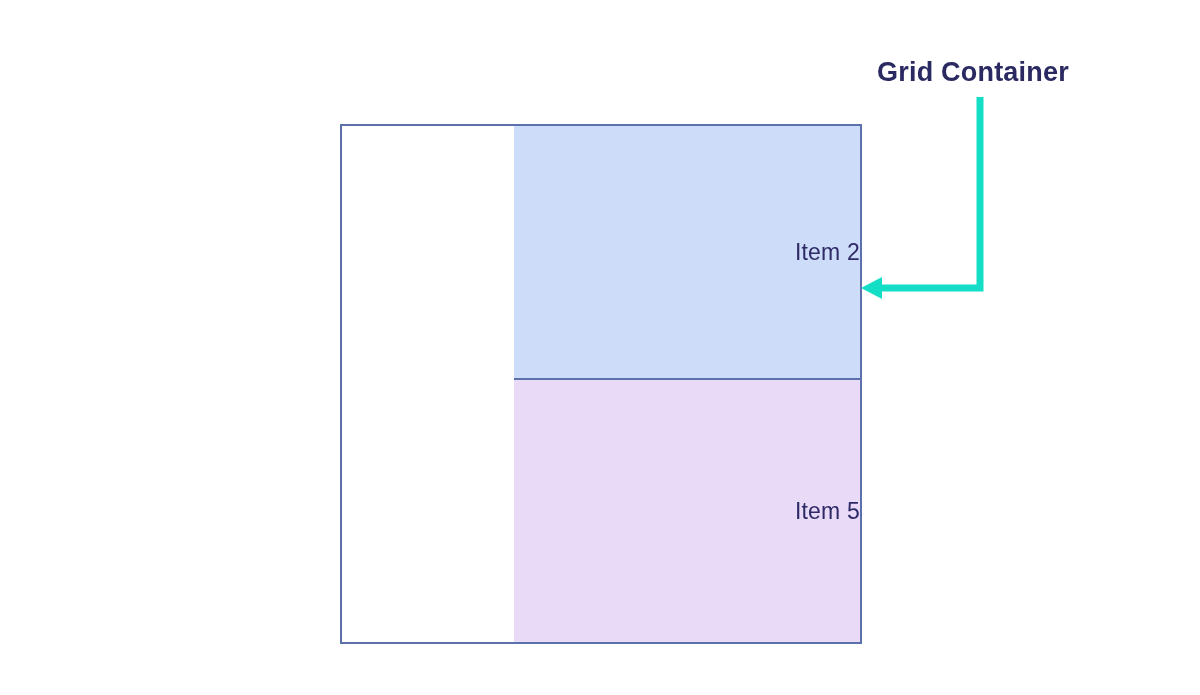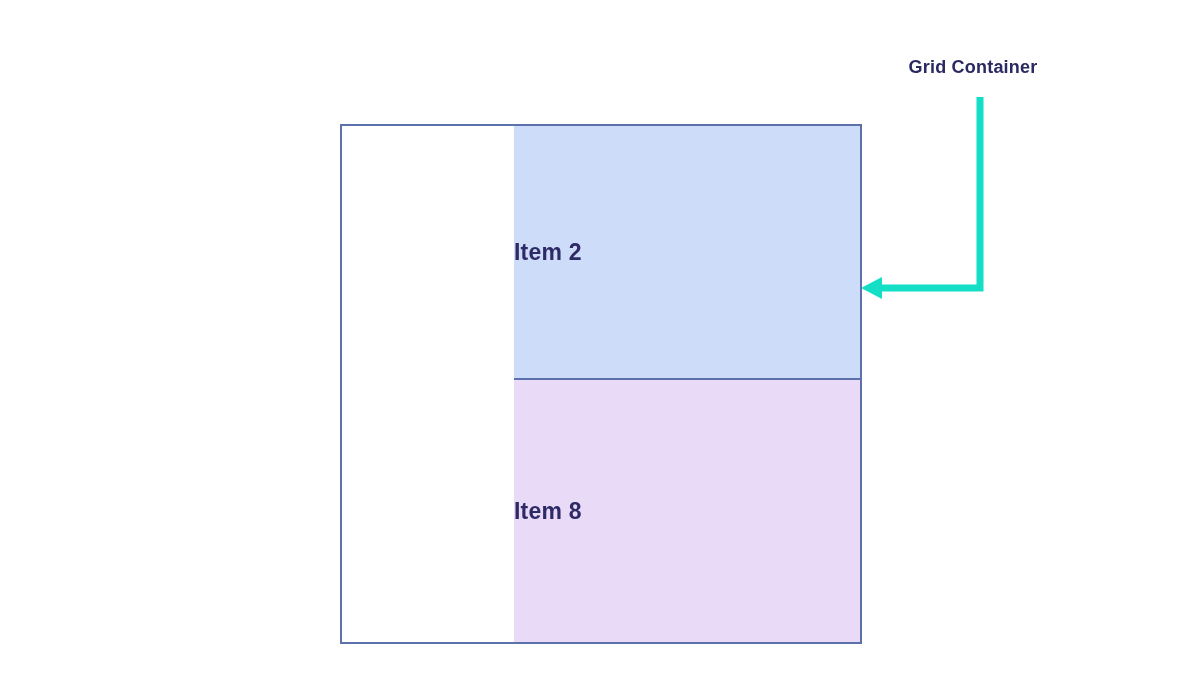--- a/index.html
+++ b/index.html
@@ -23,22 +23,22 @@
     height: 520px;
     box-sizing: border-box;
     border: 2px solid var(--border, #5c70ac);
     display: grid;
     grid-template-columns: 172px 1fr;
     grid-template-rows: 254px 1fr;
   }
   .grid-item {
     display: flex;
     align-items: center;
-    justify-content: flex-start;
-    font-weight: bold;
+    justify-content: flex-end;
+    font-weight: normal;
     font-size: 23px;
     letter-spacing: 0.2px;
     color: var(--text, #2e2a66);
     box-sizing: border-box;
   }
   .item-1 {
     grid-row: 1 / 3;
     grid-column: 1;
     background: var(--item1-bg, #fdf1cd);
     border-right: 2px solid var(--border, #5c70ac);
@@ -53,21 +53,21 @@
     grid-row: 2;
     grid-column: 2;
     background: var(--item3-bg, #e9daf8);
   }
   .annotation-label {
     position: absolute;
     left: 973px;
     top: 57px;
     transform: translateX(-50%);
     font-weight: bold;
-    font-size: 18px;
+    font-size: 27px;
     letter-spacing: 0.2px;
     white-space: nowrap;
     color: var(--label-text, #2b2961);
   }
   .arrow-overlay {
     position: absolute;
     left: 0;
     top: 0;
     width: 1200px;
     height: 695px;
@@ -77,21 +77,21 @@
 </head>
 <body>
 
 <div class="stage">
 
   <div class="grid-container">
     <div class="grid-item item-2">
       <span>Item 2</span>
     </div>
     <div class="grid-item item-3">
-      <span>Item 8</span>
+      <span>Item 5</span>
     </div>
   </div>
 
   <div class="annotation-label">Grid Container</div>
 
   <svg class="arrow-overlay" viewBox="0 0 1200 695">
     <path d="M 980 97 L 980 288 L 880 288" fill="none" stroke="var(--arrow, #14dec6)" stroke-width="7" stroke-linecap="butt" stroke-linejoin="miter"></path>
     <polygon points="861,288 882,277 882,299" fill="var(--arrow, #14dec6)"></polygon>
   </svg>
 

